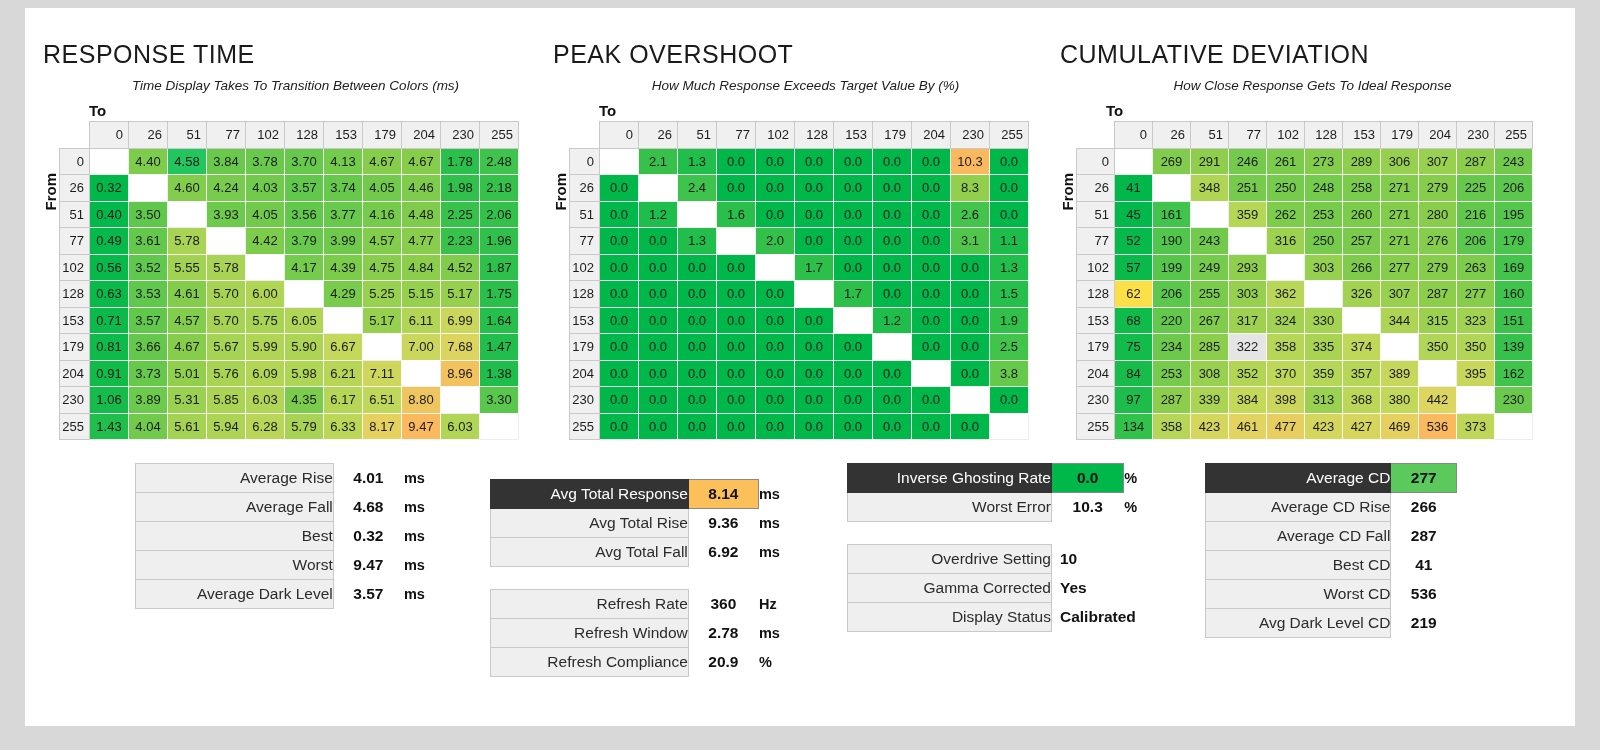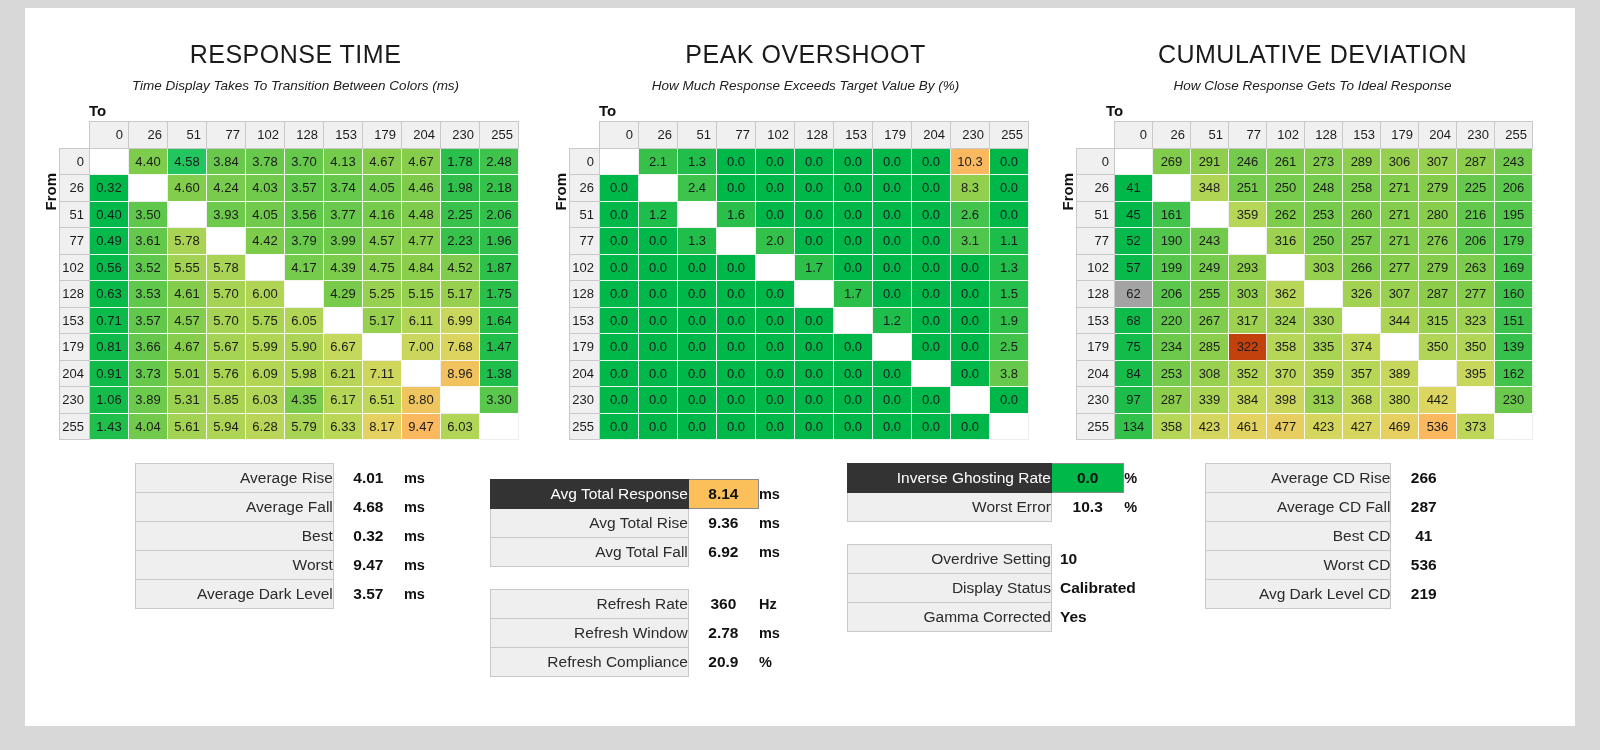--- a/index.html
+++ b/index.html
@@ -18,21 +18,21 @@
   }
 
   
   .panels { position:absolute; left:0; top:0; width:100%; height:445px; }
   .panel { position:absolute; top:0; }
   .panel.p1 { left:18px;   width:505px; }
   .panel.p2 { left:528px;  width:505px; }
   .panel.p3 { left:1035px; width:505px; }
 
   .panel-title {
-    text-align:center;
+    text-align:left;
     font-size:25px;
     letter-spacing:0.5px;
     color:#1a1a1a;
     margin-top:32px;
     font-weight:400;
     font-family:"Liberation Sans", sans-serif;
   }
   .panel-sub {
     text-align:center;
     font-size:13.5px;
@@ -567,21 +567,21 @@
                 <td class="diag"></td>
                 <td class="cell" style="background:rgb(149,208,78)">303</td>
                 <td class="cell" style="background:rgb(127,204,76)">266</td>
                 <td class="cell" style="background:rgb(134,205,76)">277</td>
                 <td class="cell" style="background:rgb(135,205,76)">279</td>
                 <td class="cell" style="background:rgb(126,204,76)">263</td>
                 <td class="cell" style="background:rgb(69,196,76)">169</td>
               </tr>
               <tr>
                 <th class="rowh">128</th>
-                <td class="cell" style="background:#a3a3a3">62</td>
+                <td class="cell" style="background:#fde047">62</td>
                 <td class="cell" style="background:rgb(91,199,76)">206</td>
                 <td class="cell" style="background:rgb(121,203,76)">255</td>
                 <td class="cell" style="background:rgb(149,208,78)">303</td>
                 <td class="cell" style="background:rgb(184,214,88)">362</td>
                 <td class="diag"></td>
                 <td class="cell" style="background:rgb(163,210,82)">326</td>
                 <td class="cell" style="background:rgb(152,208,79)">307</td>
                 <td class="cell" style="background:rgb(140,206,76)">287</td>
                 <td class="cell" style="background:rgb(134,205,76)">277</td>
                 <td class="cell" style="background:rgb(64,195,76)">160</td>
@@ -598,21 +598,21 @@
                 <td class="cell" style="background:rgb(173,212,85)">344</td>
                 <td class="cell" style="background:rgb(156,209,80)">315</td>
                 <td class="cell" style="background:rgb(161,210,81)">323</td>
                 <td class="cell" style="background:rgb(60,194,76)">151</td>
               </tr>
               <tr>
                 <th class="rowh">179</th>
                 <td class="cell" style="background:rgb(18,187,74)">75</td>
                 <td class="cell" style="background:rgb(108,201,76)">234</td>
                 <td class="cell" style="background:rgb(139,206,76)">285</td>
-                <td class="cell" style="background:#c2410c">322</td>
+                <td class="cell" style="background:#e5e5e5">322</td>
                 <td class="cell" style="background:rgb(182,214,87)">358</td>
                 <td class="cell" style="background:rgb(168,211,83)">335</td>
                 <td class="cell" style="background:rgb(191,216,89)">374</td>
                 <td class="diag"></td>
                 <td class="cell" style="background:rgb(177,213,86)">350</td>
                 <td class="cell" style="background:rgb(177,213,86)">350</td>
                 <td class="cell" style="background:rgb(53,193,75)">139</td>
               </tr>
               <tr>
                 <th class="rowh">204</th>
@@ -777,40 +777,45 @@
             <col style="width:22%">
             <col style="width:16%">
           </colgroup>
           <tbody>
             <tr>
               <td class="lbl">Overdrive Setting</td>
               <td class="val left">10</td>
               <td class="unit"></td>
             </tr>
             <tr>
+              <td class="lbl">Gamma Corrected</td>
+              <td class="val left">Yes</td>
+              <td class="unit"></td>
+            </tr>
+            <tr>
               <td class="lbl">Display Status</td>
               <td class="val left">Calibrated</td>
-              <td class="unit"></td>
-            </tr>
-            <tr>
-              <td class="lbl">Gamma Corrected</td>
-              <td class="val left">Yes</td>
               <td class="unit"></td>
             </tr>
           </tbody>
         </table>
     </div>
     <div class="stat-col s4">
       <table class="st" style="width: 100%;">
           <colgroup>
             <col style="width:62%">
             <col style="width:22%">
             <col style="width:16%">
           </colgroup>
           <tbody>
+            <tr class="hdr">
+              <td class="lbl">Average CD</td>
+              <td class="val" style="background:#5cc95c">277</td>
+              <td class="unit"></td>
+            </tr>
             <tr>
               <td class="lbl">Average CD Rise</td>
               <td class="val">266</td>
               <td class="unit"></td>
             </tr>
             <tr>
               <td class="lbl">Average CD Fall</td>
               <td class="val">287</td>
               <td class="unit"></td>
             </tr>

